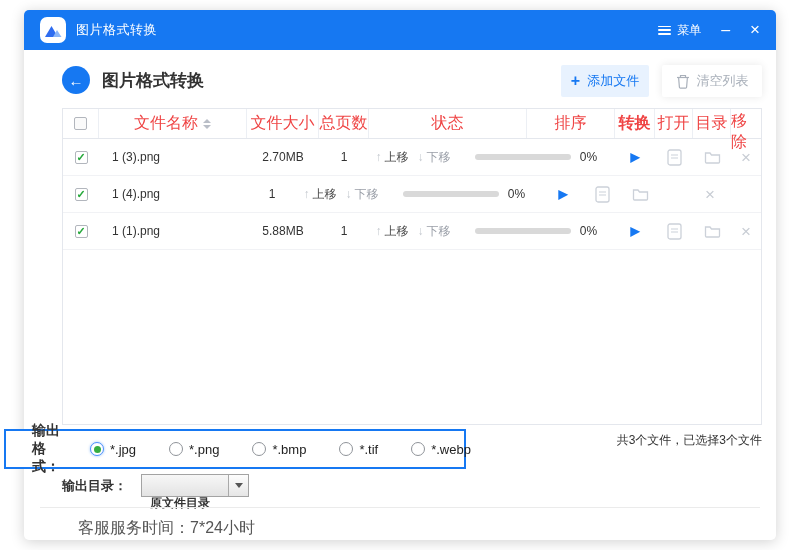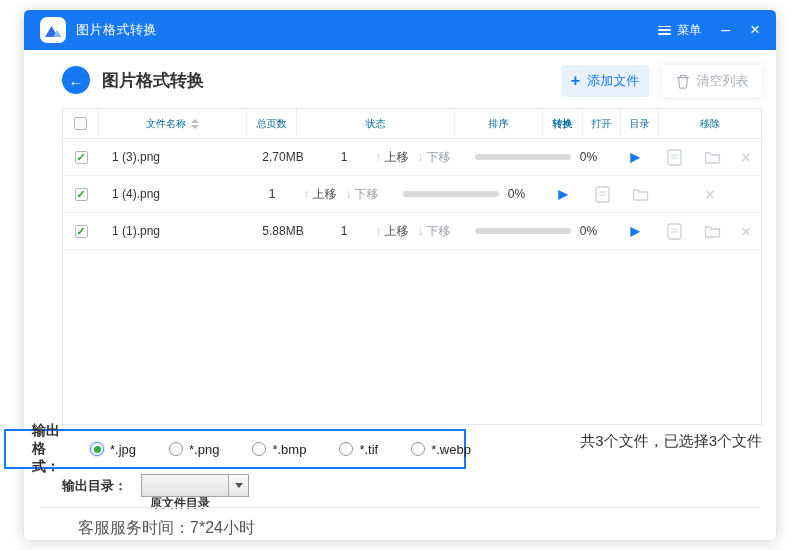--- a/index.html
+++ b/index.html
@@ -50,23 +50,23 @@
   .btn.add { width:88px; background:#e8f2fe; color:#1678f2; }
   .btn.add .plus { font-size:16px; font-weight:bold; line-height:14px; }
   .btn.clear { width:100px; background:#fff; color:#a9b0ba; box-shadow:0 0 8px rgba(0,0,0,.09); }
 
   
   .file-table {
     position:absolute; left:38px; top:58px; width:700px; height:317px;
     border:1px solid #e4e7ed; background:#fff;
   }
   .t-header { display:flex; height:30px; border-bottom:1px solid #e4e7ed;
-              font-size:10px; color:#0369a1; }
+              font-size:16px; color:#ef4444; }
   .t-header .cell { border-right:1px solid #eceff4; display:flex; align-items:center; justify-content:center; }
-  .t-header .cell:last-child { border-right:none; }
+  .t-header .cell:last-child { border-right:none;margin-top:8px; }
   .cell { display:flex; align-items:center; justify-content:center; height:100%; }
   .c-check{width:36px;} .c-name{width:148px;} .c-size{width:72px;} .c-pages{width:50px;}
   .c-sort{width:88px;} .c-status{width:158px;} .c-convert{width:40px;font-weight:bold;} .c-open{width:38px;}
   .c-dir{width:38px;} .c-remove{flex:1;}
   .sort-icon { display:inline-flex; flex-direction:column; gap:2px; margin-left:5px; cursor:pointer; }
   .sort-icon i { display:block; width:0; height:0; border-left:4px solid transparent; border-right:4px solid transparent; }
   .sort-icon .up-tri { border-bottom:4px solid #b9bec7; }
   .sort-icon .dn-tri { border-top:4px solid #b9bec7; }
 
   .t-row { display:flex; height:37px; align-items:center; border-bottom:1px solid #f1f2f5;
@@ -94,21 +94,21 @@
   }
   .of-label { font-size:14px; font-weight:bold; color:#333; margin-right:30px; }
   .radio-opt { display:flex; align-items:center; margin-right:33px; cursor:pointer; }
   .radio-circle { width:14px; height:14px; border-radius:50%; border:1px solid #8f9399; background:#fff;
                   display:flex; align-items:center; justify-content:center; }
   .radio-opt.selected .radio-circle { border-color:#4d90fe; box-shadow:0 0 3px #9cc3f5; }
   .radio-dot { width:7px; height:7px; border-radius:50%; background:transparent; }
   .radio-opt.selected .radio-dot { background:#35ad42; }
   .radio-label { margin-left:6px; font-size:13px; color:#222; }
 
-  .summary { position:absolute; right:14px; top:382px; font-size:15px; color:#333; }
+  .summary { position:absolute; right:14px; top:382px; font-size:12px; color:#333; }
 
   
   .outdir-row { position:absolute; left:38px; top:424px; display:flex; align-items:center;font-weight:bold; }
   .od-label { font-size:13px; color:#333; }
   .dropdown { margin-left:14px; width:108px; height:23px; border:1px solid #a3a3a3;
               background:linear-gradient(#f7f7f7,#e3e3e3); display:flex; align-items:center; cursor:pointer; }
   .dd-text { flex:1; padding-left:8px; font-size:12px; color:#333;margin-top:36px; }
   .dd-btn { width:20px; height:100%; border-left:1px solid #a9a9a9;
             background:linear-gradient(#fdfdfd,#e6e6e6); display:flex; align-items:center; justify-content:center; }
   .dd-arrow { width:0; height:0; border-left:4px solid transparent; border-right:4px solid transparent;
@@ -180,20 +180,21 @@
         <div class="cell c-check">
             <span class="cb"></span>
           </div>
         <div class="cell c-name">
           <span>文件名称</span>
           <span class="sort-icon">
               <i class="up-tri"></i>
               <i class="dn-tri"></i>
             </span>
         </div>
+        <div class="cell c-size">文件大小</div>
         <div class="cell c-pages">总页数</div>
         <div class="cell c-status">状态</div>
         <div class="cell c-sort">排序</div>
         <div class="cell c-convert">转换</div>
         <div class="cell c-open">打开</div>
         <div class="cell c-dir">目录</div>
         <div class="cell c-remove">移除</div>
       </div>
 
       <div class="t-row">

